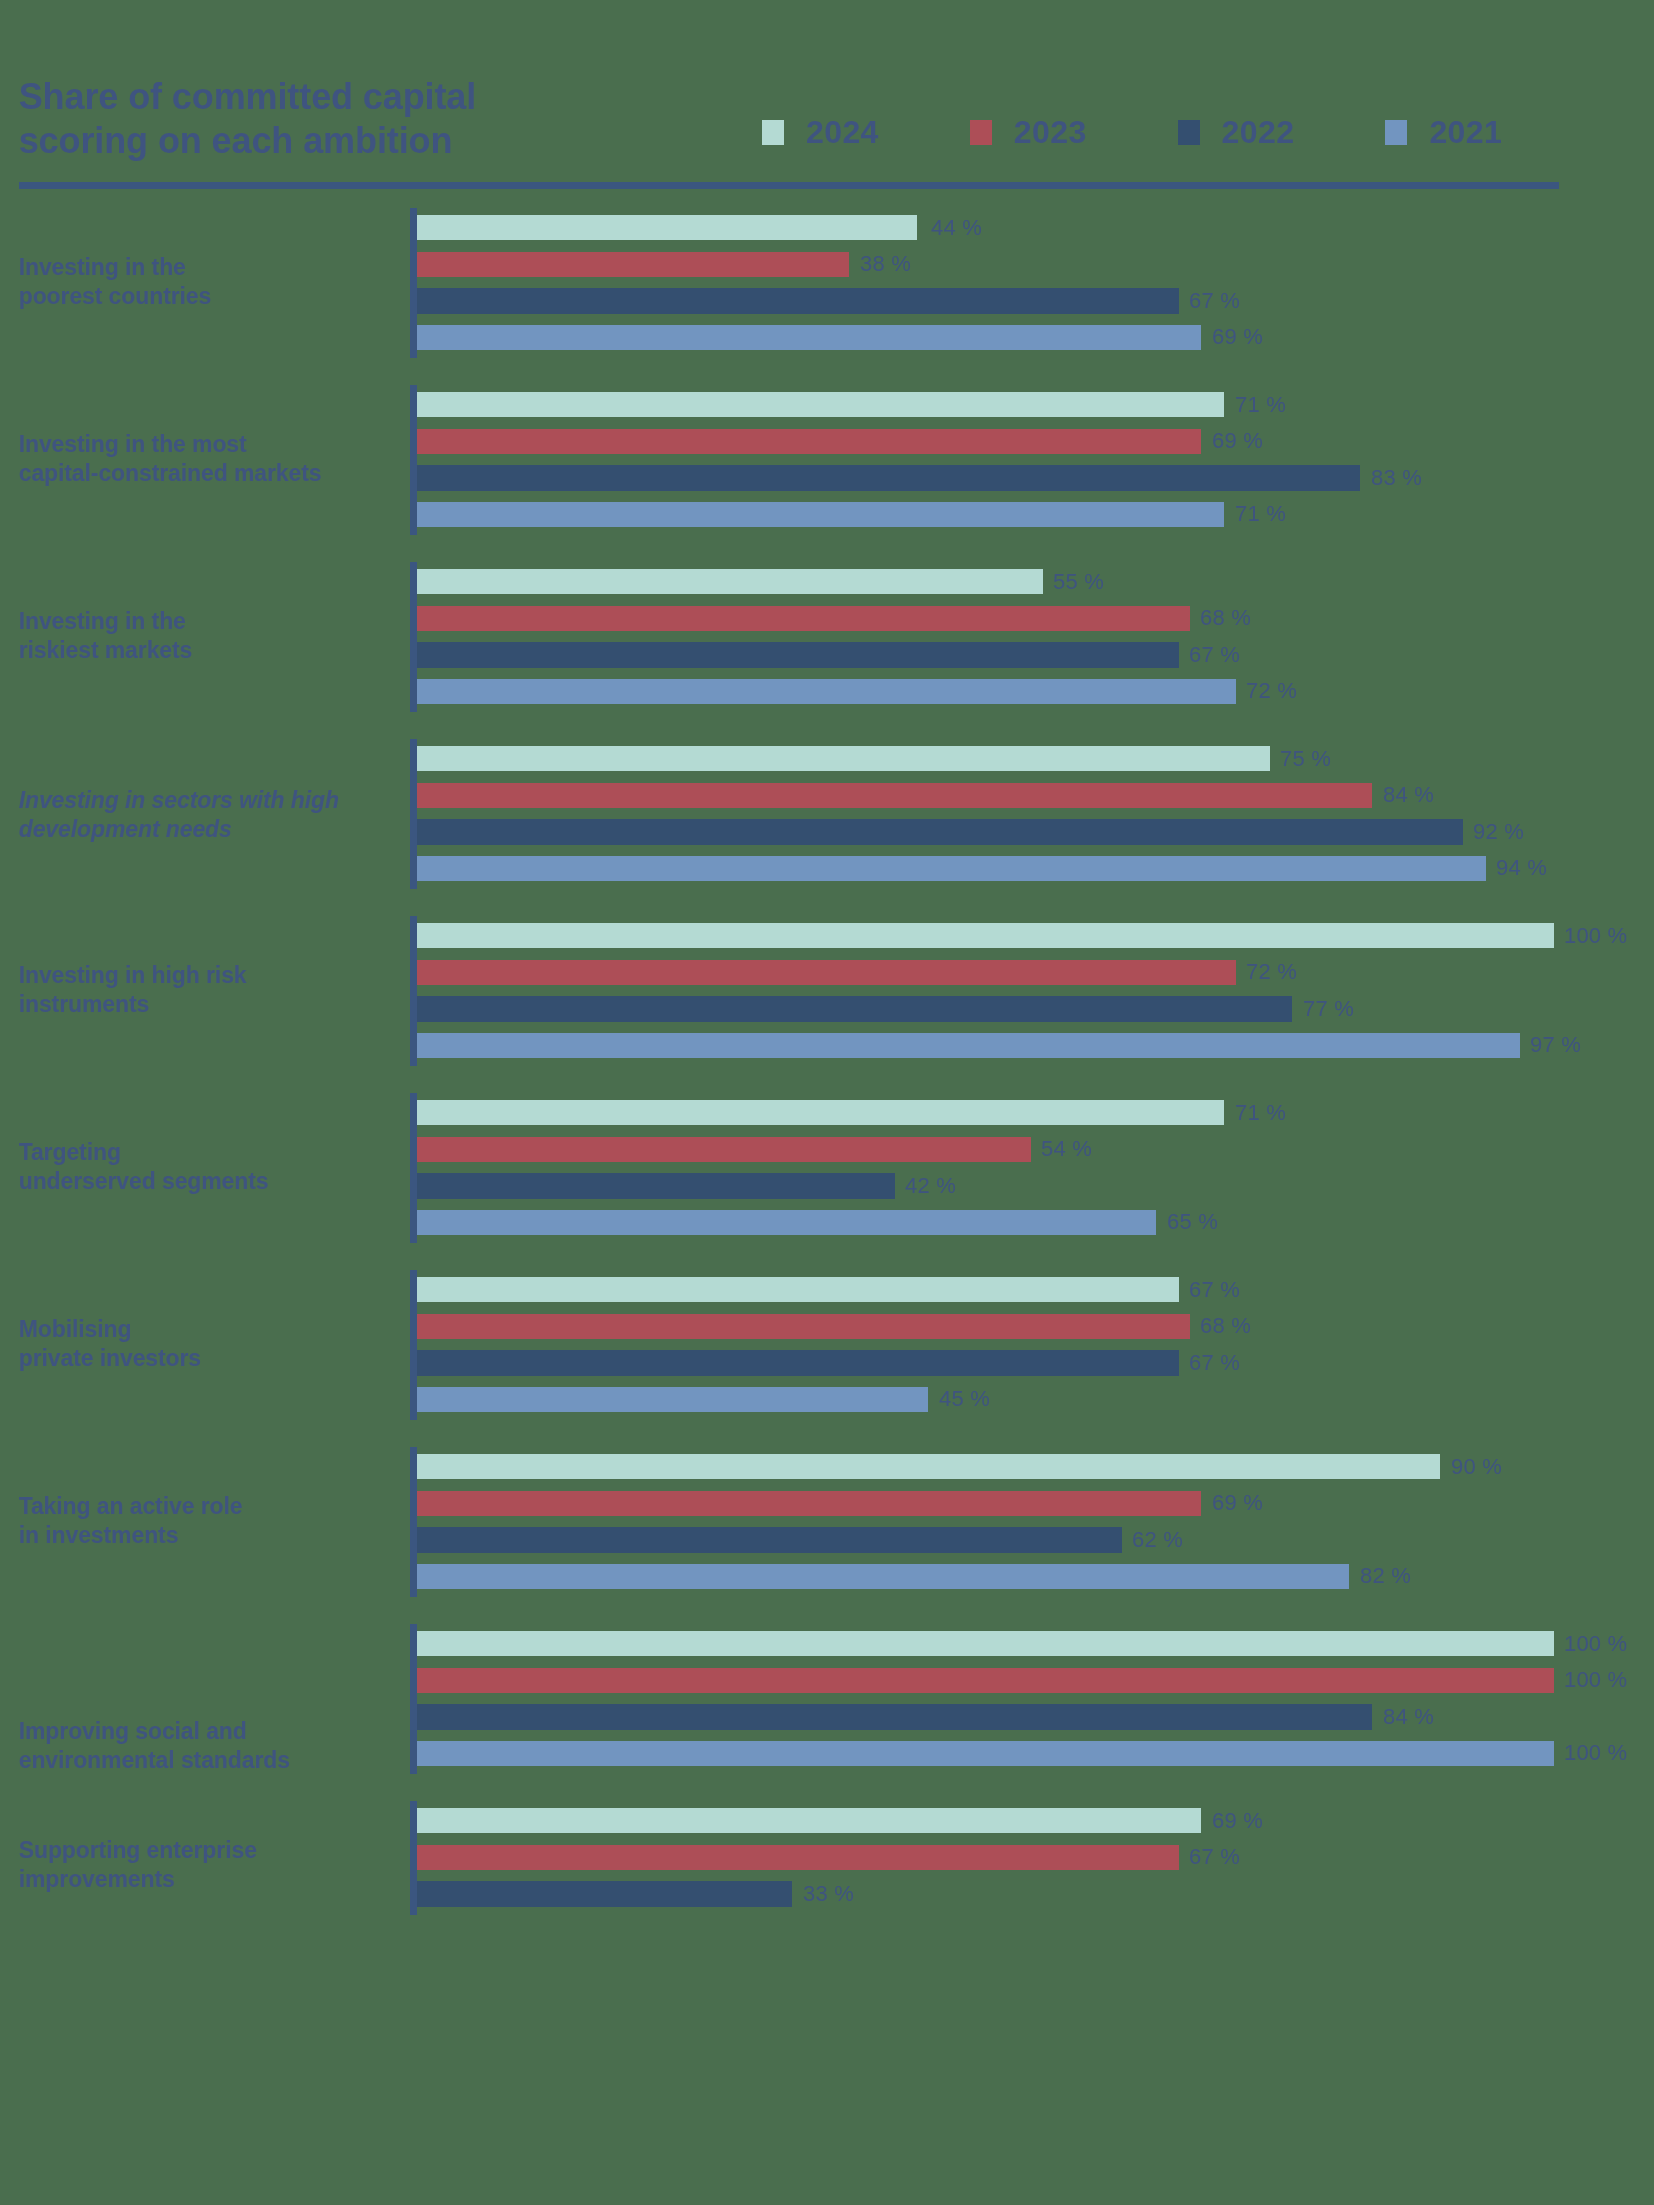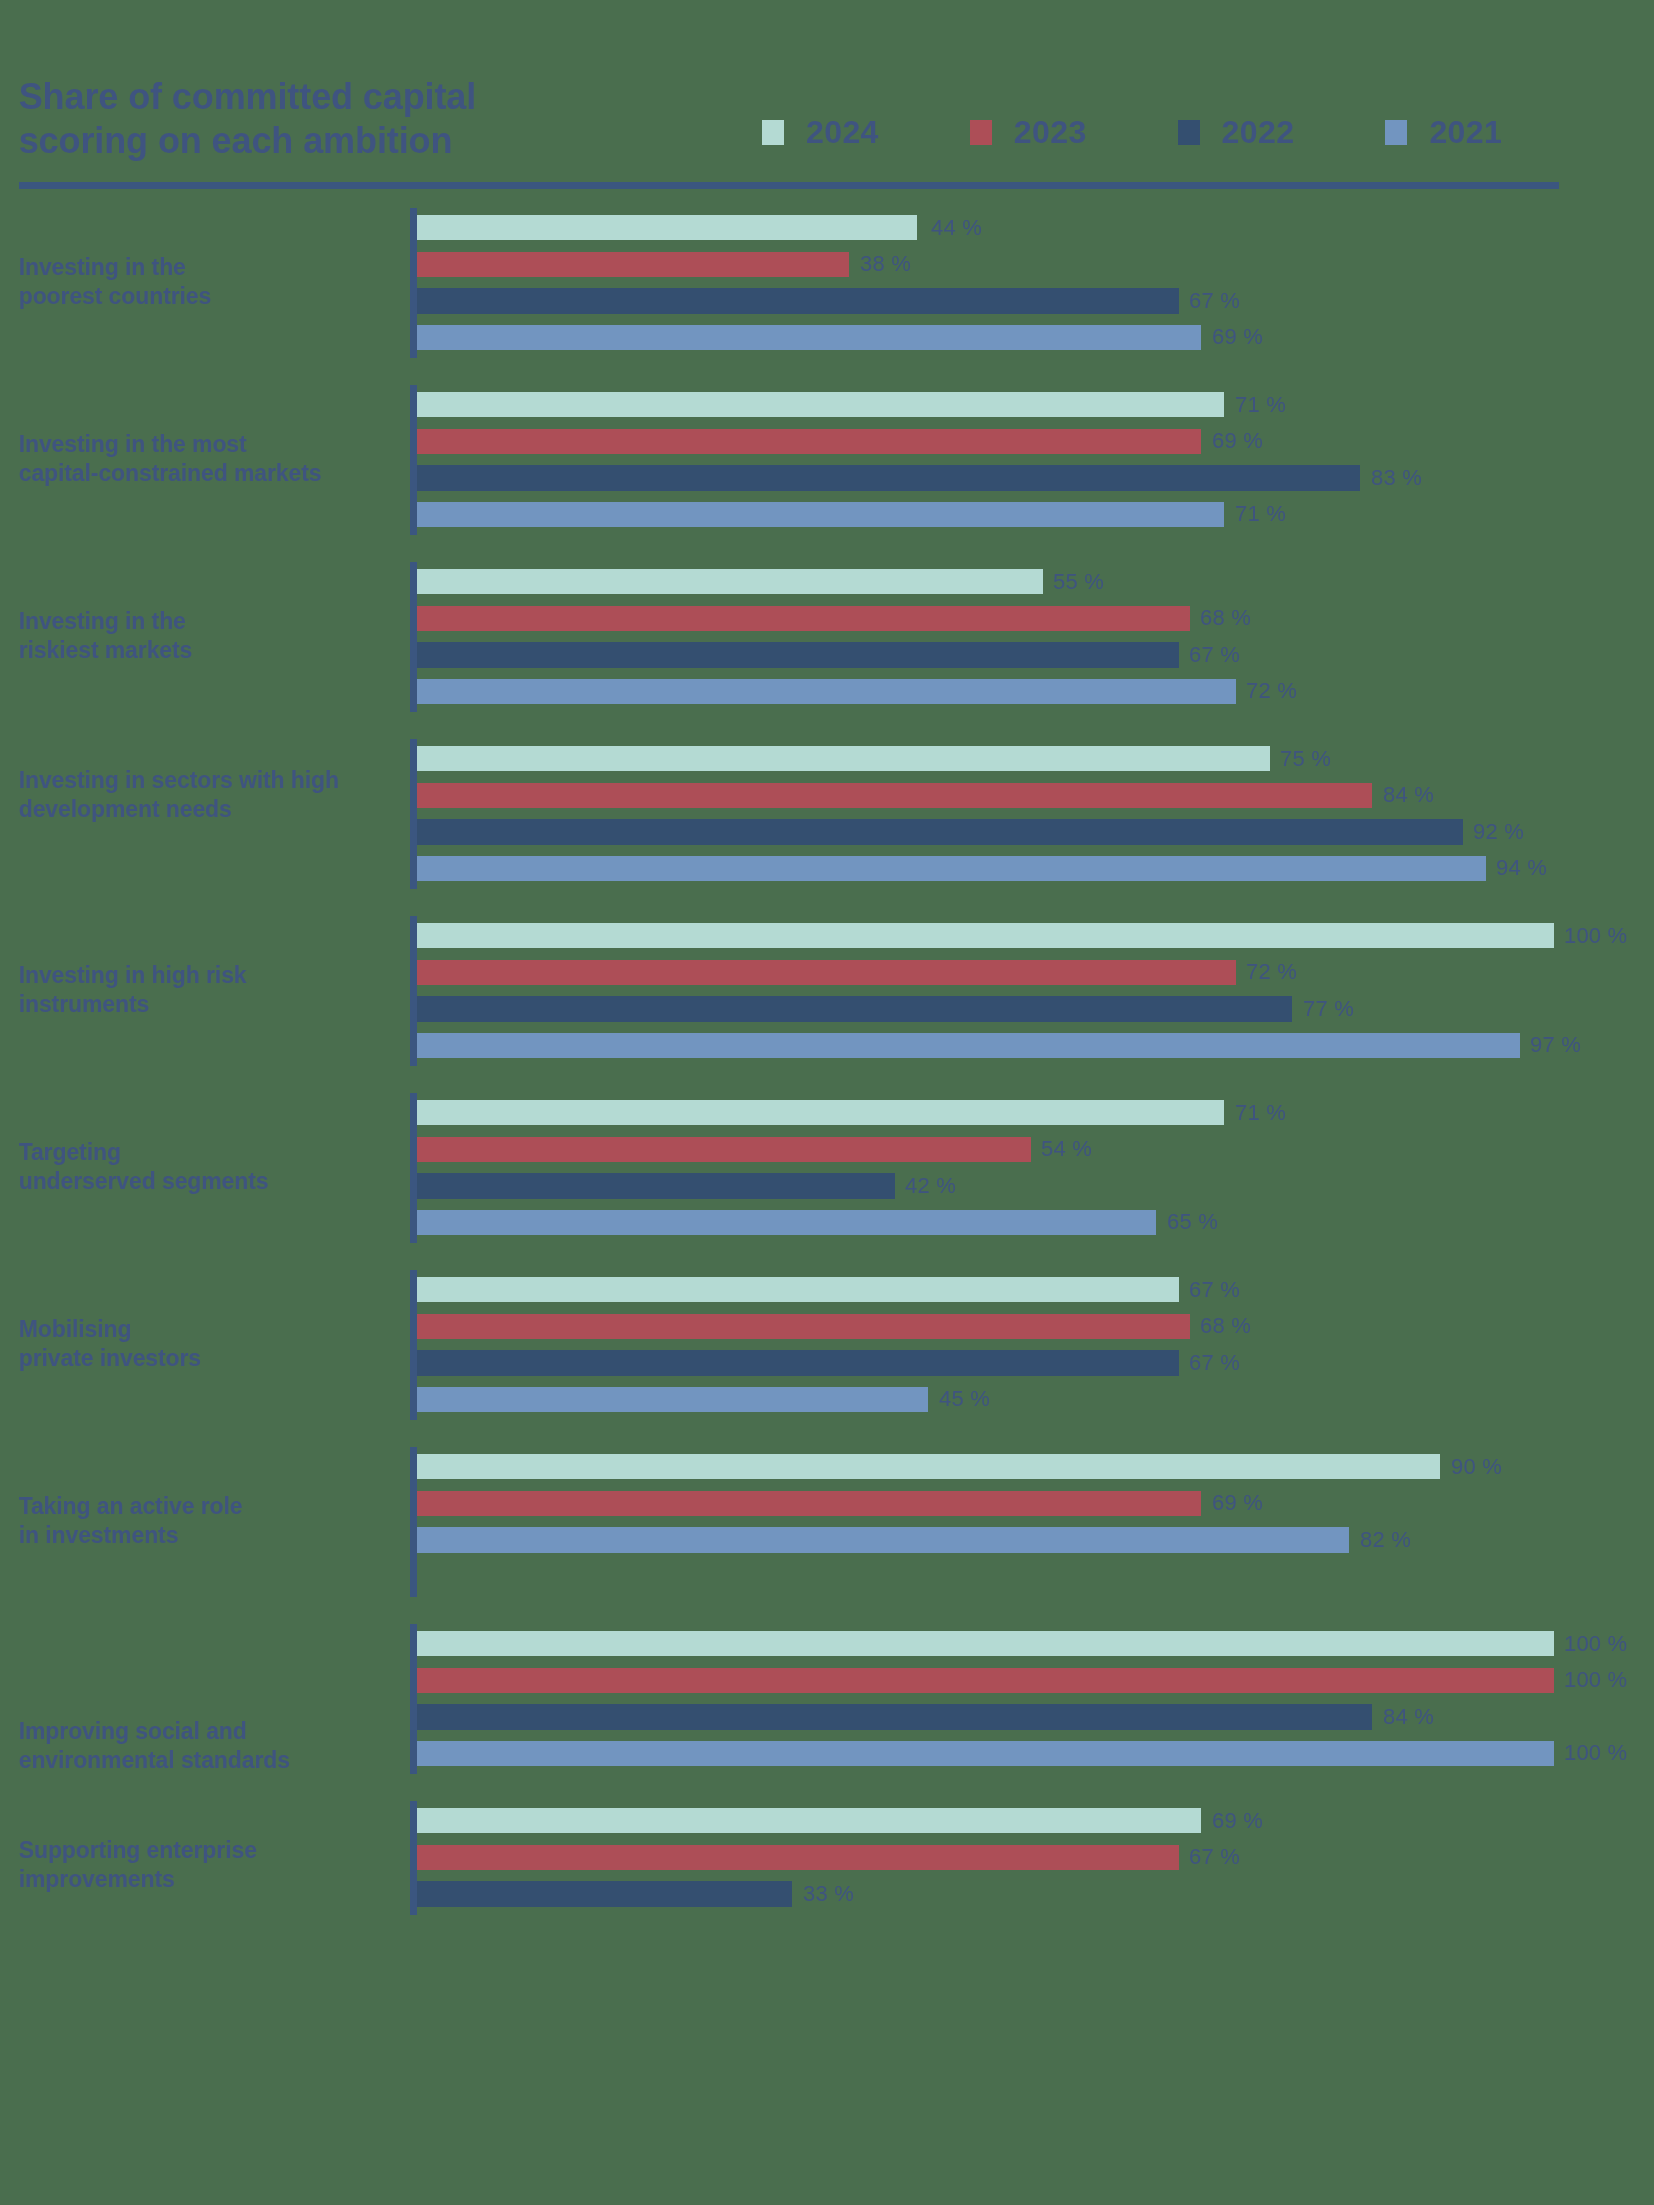--- a/index.html
+++ b/index.html
@@ -234,21 +234,21 @@
             <div class="bar-value" style="left: 772px;">67 %</div>
           </div>
           <div class="bar-row">
             <div class="bar-fill" style="width: 819px; background: rgb(114, 149, 192);"></div>
             <div class="bar-value" style="left: 829px;">72 %</div>
           </div>
         </div>
       </div>
       <div class="group" style="height: 177px;">
         <div class="axis-seg" style="top: -7.5px; height: 150px; background: rgb(59, 86, 128);"></div>
-        <div class="group-label" style="top: 20px;">Investing in sectors with high
+        <div class="group-label" style="top: 40px; font-style: italic;">Investing in sectors with high
 development needs</div>
         <div class="bars">
           <div class="bar-row">
             <div class="bar-fill" style="width: 853px; background: rgb(180, 218, 211);"></div>
             <div class="bar-value" style="left: 863px;">75 %</div>
           </div>
           <div class="bar-row">
             <div class="bar-fill" style="width: 955px; background: rgb(173, 78, 87);"></div>
             <div class="bar-value" style="left: 966px;">84 %</div>
           </div>
@@ -336,20 +336,24 @@
         <div class="group-label" style="top: 38px;">Taking an active role
 in investments</div>
         <div class="bars">
           <div class="bar-row">
             <div class="bar-fill" style="width: 1023px; background: rgb(180, 218, 211);"></div>
             <div class="bar-value" style="left: 1034px;">90 %</div>
           </div>
           <div class="bar-row">
             <div class="bar-fill" style="width: 784px; background: rgb(173, 78, 87);"></div>
             <div class="bar-value" style="left: 795px;">69 %</div>
+          </div>
+          <div class="bar-row">
+            <div class="bar-fill" style="width: 705px; background: rgb(52, 79, 112);"></div>
+            <div class="bar-value" style="left: 715px;">62 %</div>
           </div>
           <div class="bar-row">
             <div class="bar-fill" style="width: 932px; background: rgb(114, 149, 192);"></div>
             <div class="bar-value" style="left: 943px;">82 %</div>
           </div>
         </div>
       </div>
       <div class="group" style="height: 177px;">
         <div class="axis-seg" style="top: -7.5px; height: 150px; background: rgb(59, 86, 128);"></div>
         <div class="group-label" style="top: 38px; margin-top: 48px;">Improving social and

